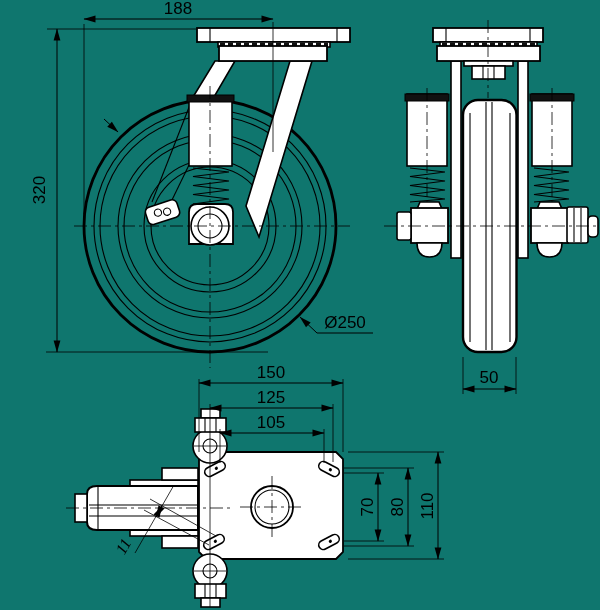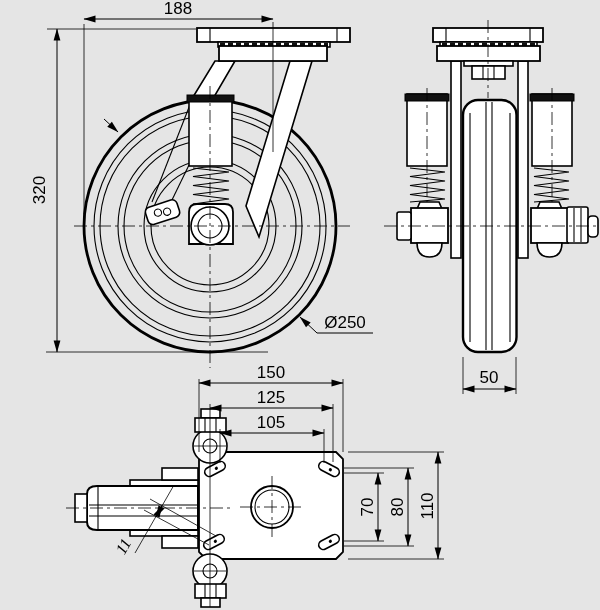--- a/index.html
+++ b/index.html
@@ -1,16 +1,16 @@
 <!DOCTYPE html>
 <html><head>
 <meta charset="utf-8">
 <style>
   html,body{margin:0;padding:0;background:#fff;}
-  .canvas{width:600px;height:610px;background:#e5e5e5;position:relative;}
+  .canvas{width:600px;height:610px;background:#0f766e;position:relative;}
   svg{display:block;}
   .ol{fill:#fff;stroke:#000;stroke-width:1.6;}          
   .ol2{fill:#fff;stroke:#000;stroke-width:1.8;}
   .th{fill:none;stroke:#000;stroke-width:1.1;}          
   .bold{fill:none;stroke:#000;stroke-width:2.8;}
   .cl{fill:none;stroke:#000;stroke-width:0.8;stroke-dasharray:13 4 3 4;} 
   .ext{fill:none;stroke:#000;stroke-width:0.8;}         
   .dim{fill:none;stroke:#000;stroke-width:1;}           
   .cap{fill:#111;stroke:#000;stroke-width:1;}
   .hatch{fill:none;stroke:#111;stroke-width:4;stroke-dasharray:5 3;}

